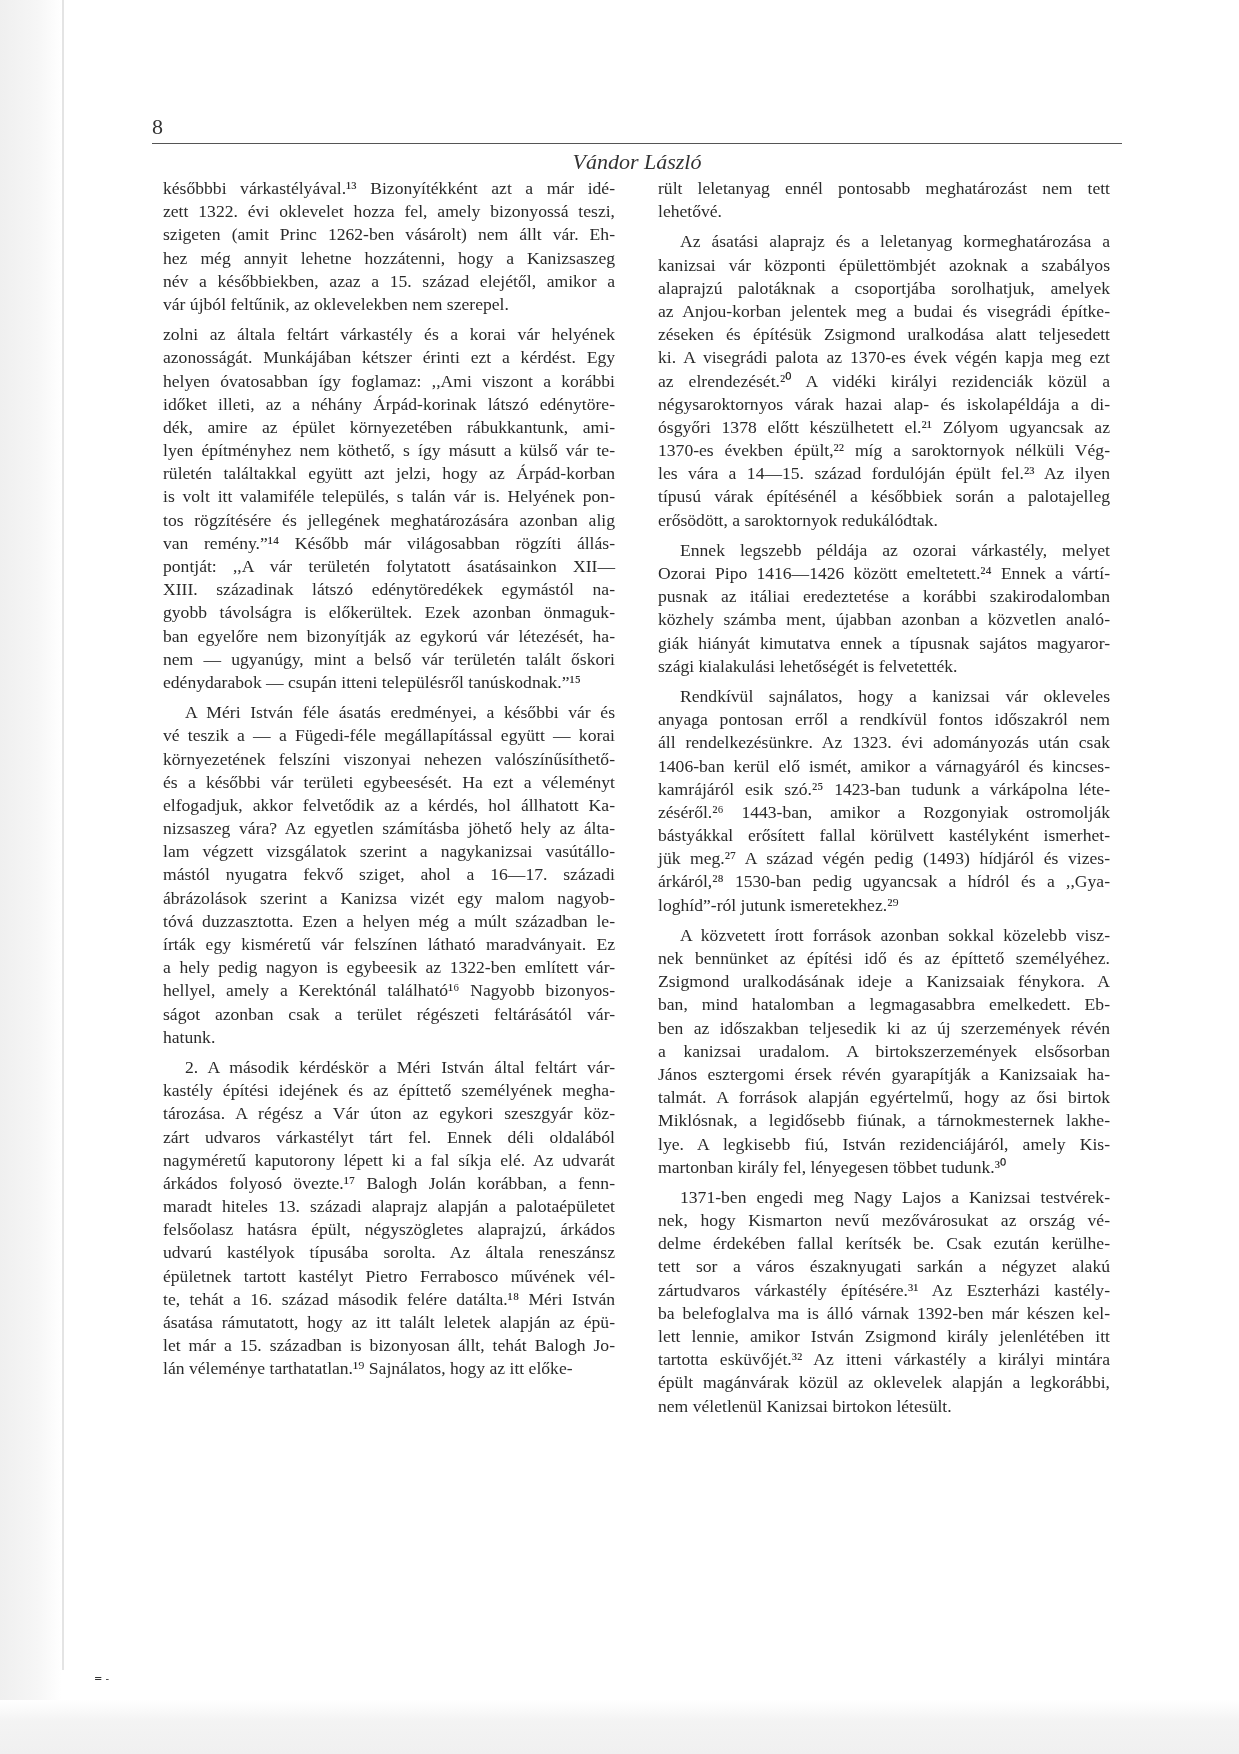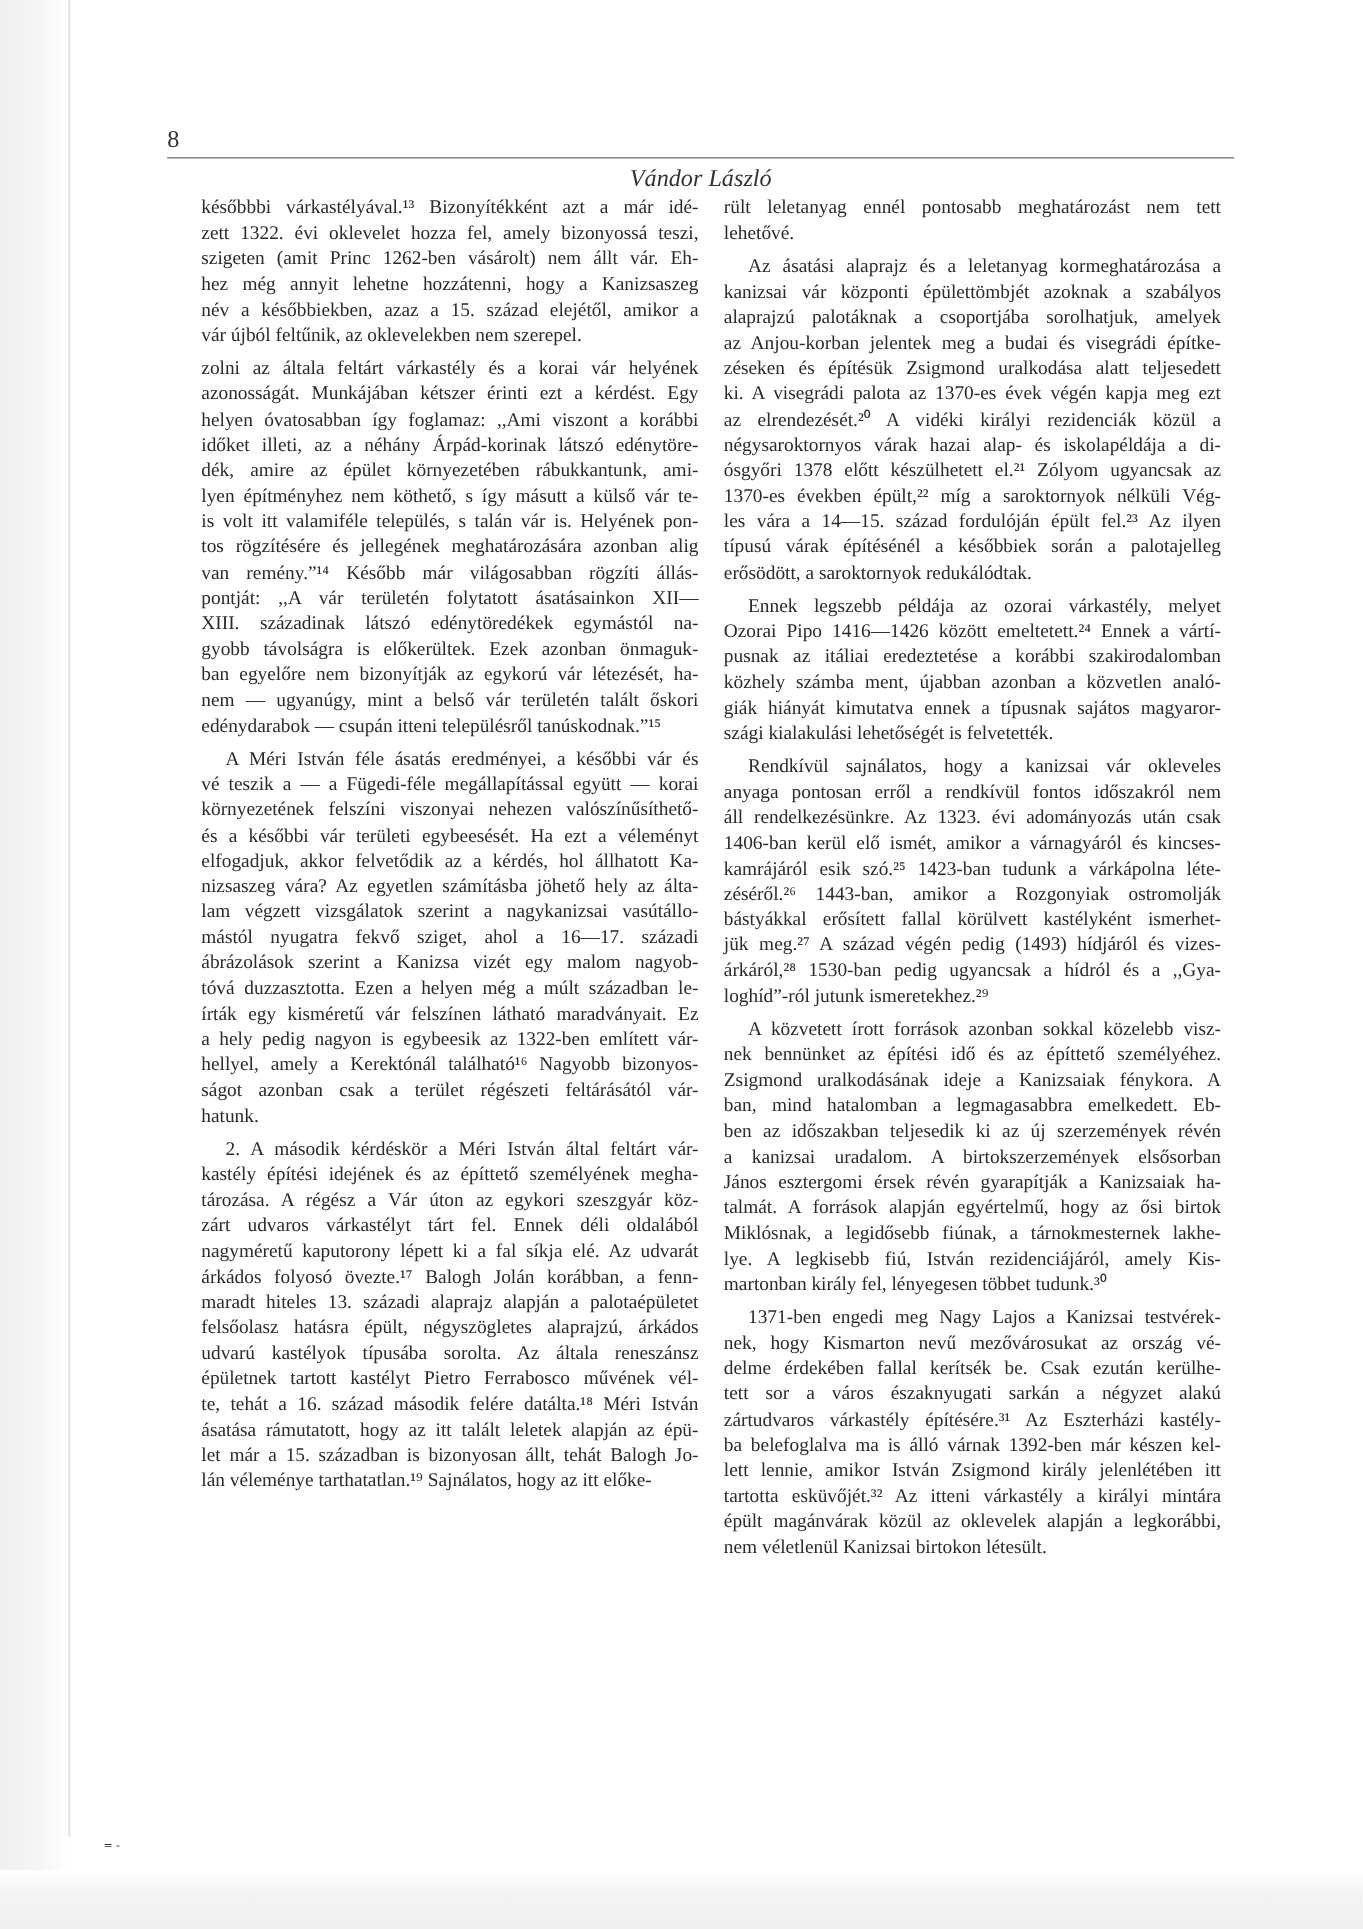--- a/index.html
+++ b/index.html
@@ -69,21 +69,21 @@
       border-top: 1.6px solid #555;
     }
     .column {
       position: absolute;
       top: 177px;
       width: 452px;
       font-family: "Liberation Serif", serif;
       font-size: 17.6px;
       line-height: 23.2px;
     }
-    .col-left { left: 163px; margin-left: 20px; }
+    .col-left { left: 163px; }
     .col-right { left: 658px; }
     .line {
       display: block;
       white-space: nowrap;
       text-align: justify;
       text-align-last: justify;
       height: 23.2px;
     }
     .line.last {
       text-align-last: left;
@@ -126,20 +126,21 @@
       <span class="line last">vár újból feltűnik, az oklevelekben nem szerepel.</span>
     </div>
     <div class="para-gap"></div>
     <div class="paragraph">
       <span class="line">zolni az általa feltárt várkastély és a korai vár helyének</span>
       <span class="line">azonosságát. Munkájában kétszer érinti ezt a kérdést. Egy</span>
       <span class="line">helyen óvatosabban így foglamaz: ,,Ami viszont a korábbi</span>
       <span class="line">időket illeti, az a néhány Árpád-korinak látszó edénytöre-</span>
       <span class="line">dék, amire az épület környezetében rábukkantunk, ami-</span>
       <span class="line">lyen építményhez nem köthető, s így másutt a külső vár te-</span>
+      <span class="line">rületén találtakkal együtt azt jelzi, hogy az Árpád-korban</span>
       <span class="line">is volt itt valamiféle település, s talán vár is. Helyének pon-</span>
       <span class="line">tos rögzítésére és jellegének meghatározására azonban alig</span>
       <span class="line">van remény.”¹⁴ Később már világosabban rögzíti állás-</span>
       <span class="line">pontját: ,,A vár területén folytatott ásatásainkon XII—</span>
       <span class="line">XIII. századinak látszó edénytöredékek egymástól na-</span>
       <span class="line">gyobb távolságra is előkerültek. Ezek azonban önmaguk-</span>
       <span class="line">ban egyelőre nem bizonyítják az egykorú vár létezését, ha-</span>
       <span class="line">nem — ugyanúgy, mint a belső vár területén talált őskori</span>
       <span class="line last">edénydarabok — csupán itteni településről tanúskodnak.”¹⁵</span>
     </div>

